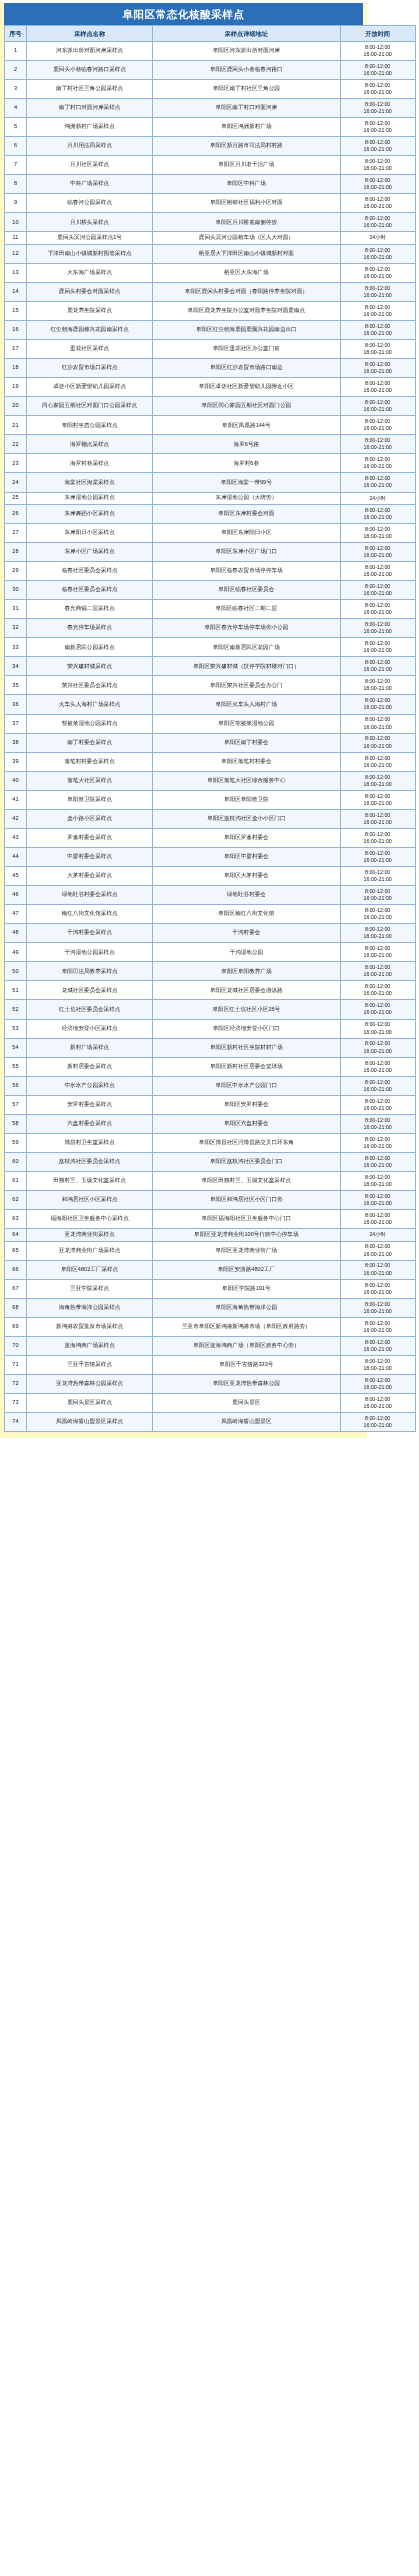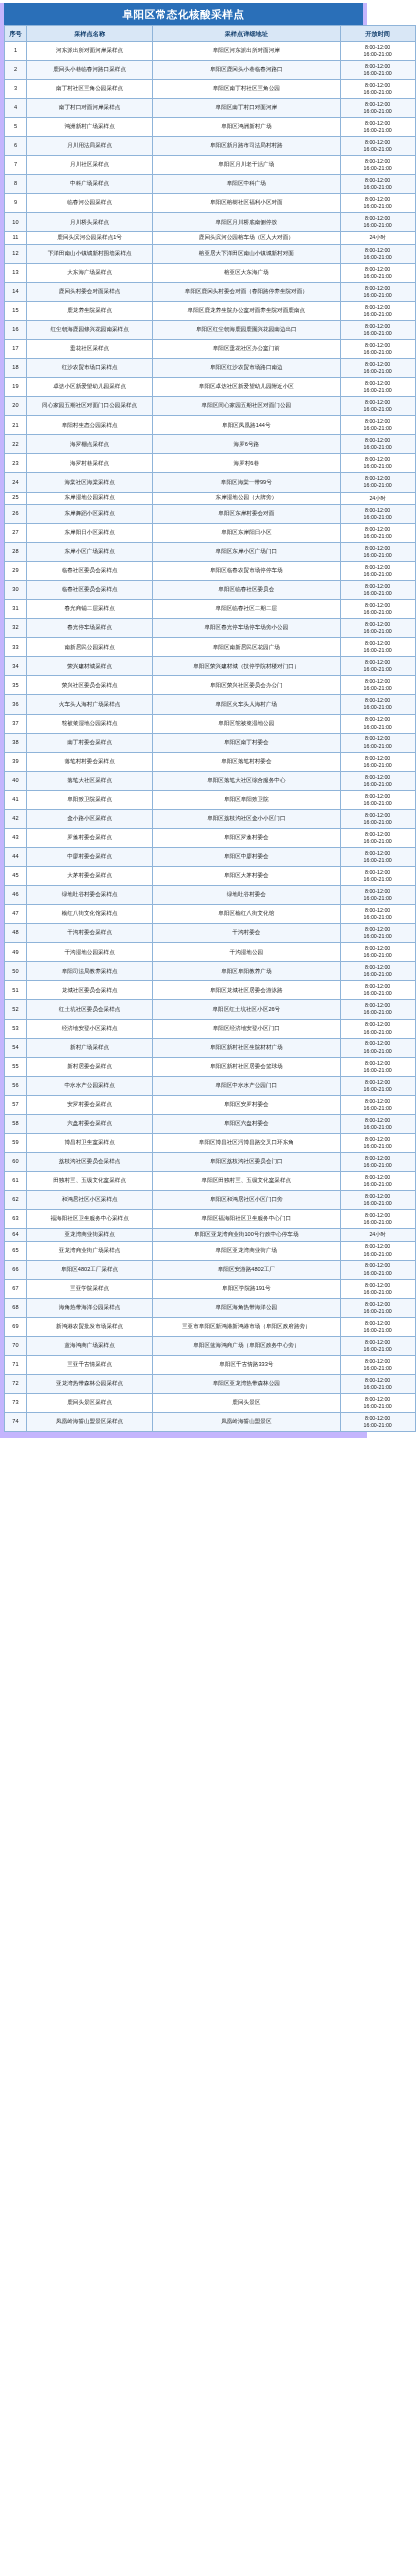--- a/index.html
+++ b/index.html
@@ -9,21 +9,21 @@
   }
   body {
     width: 420px;
     font-family: "Liberation Sans", "DejaVu Sans", sans-serif;
     color: #1a1a1a;
   }
   .page {
     width: 367px;
     box-sizing: border-box;
     padding: 0 3.7px 6.2px 3.7px;
-    background: #c4b5fd;
+    background: #fef9c3;
   }
   .title-bar {
     background: #2a6fb8;
     color: #ffffff;
     text-align: center;
     font-size: 10.5px;
     font-weight: bold;
     letter-spacing: 0.6px;
     padding: 4.3px 0 3.7px 0;
     margin: 2.5px 0 0 0;

